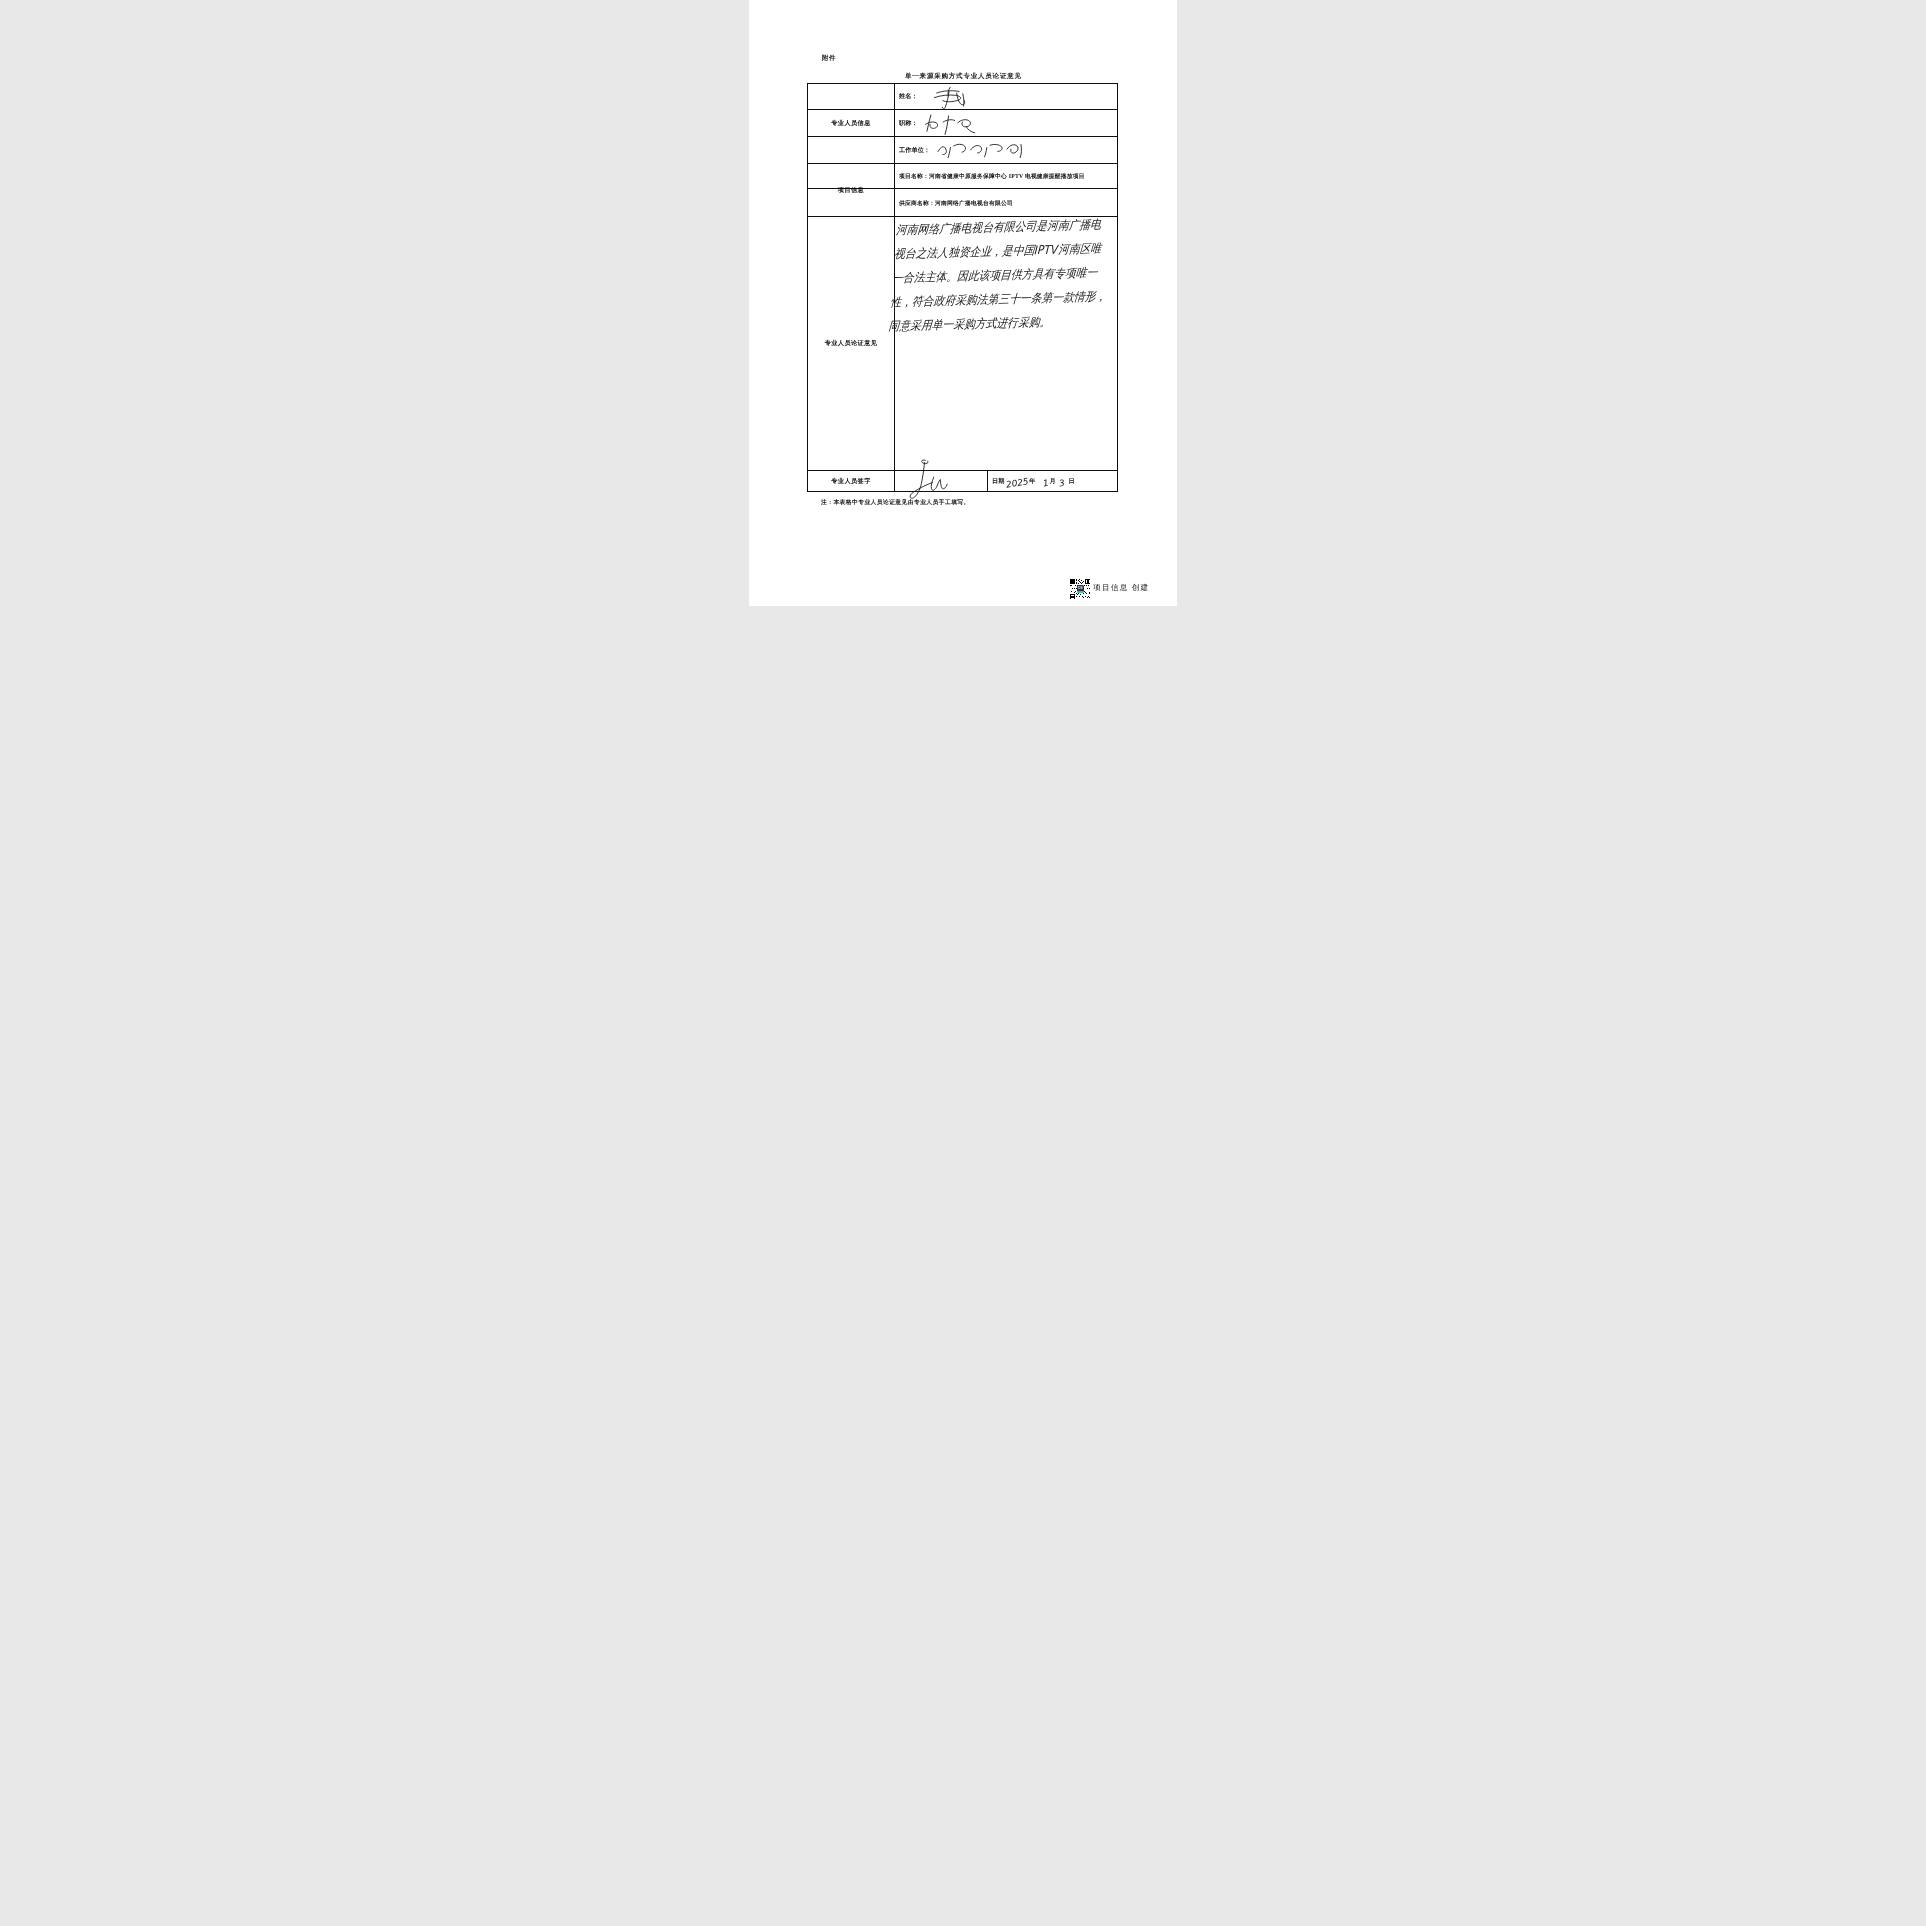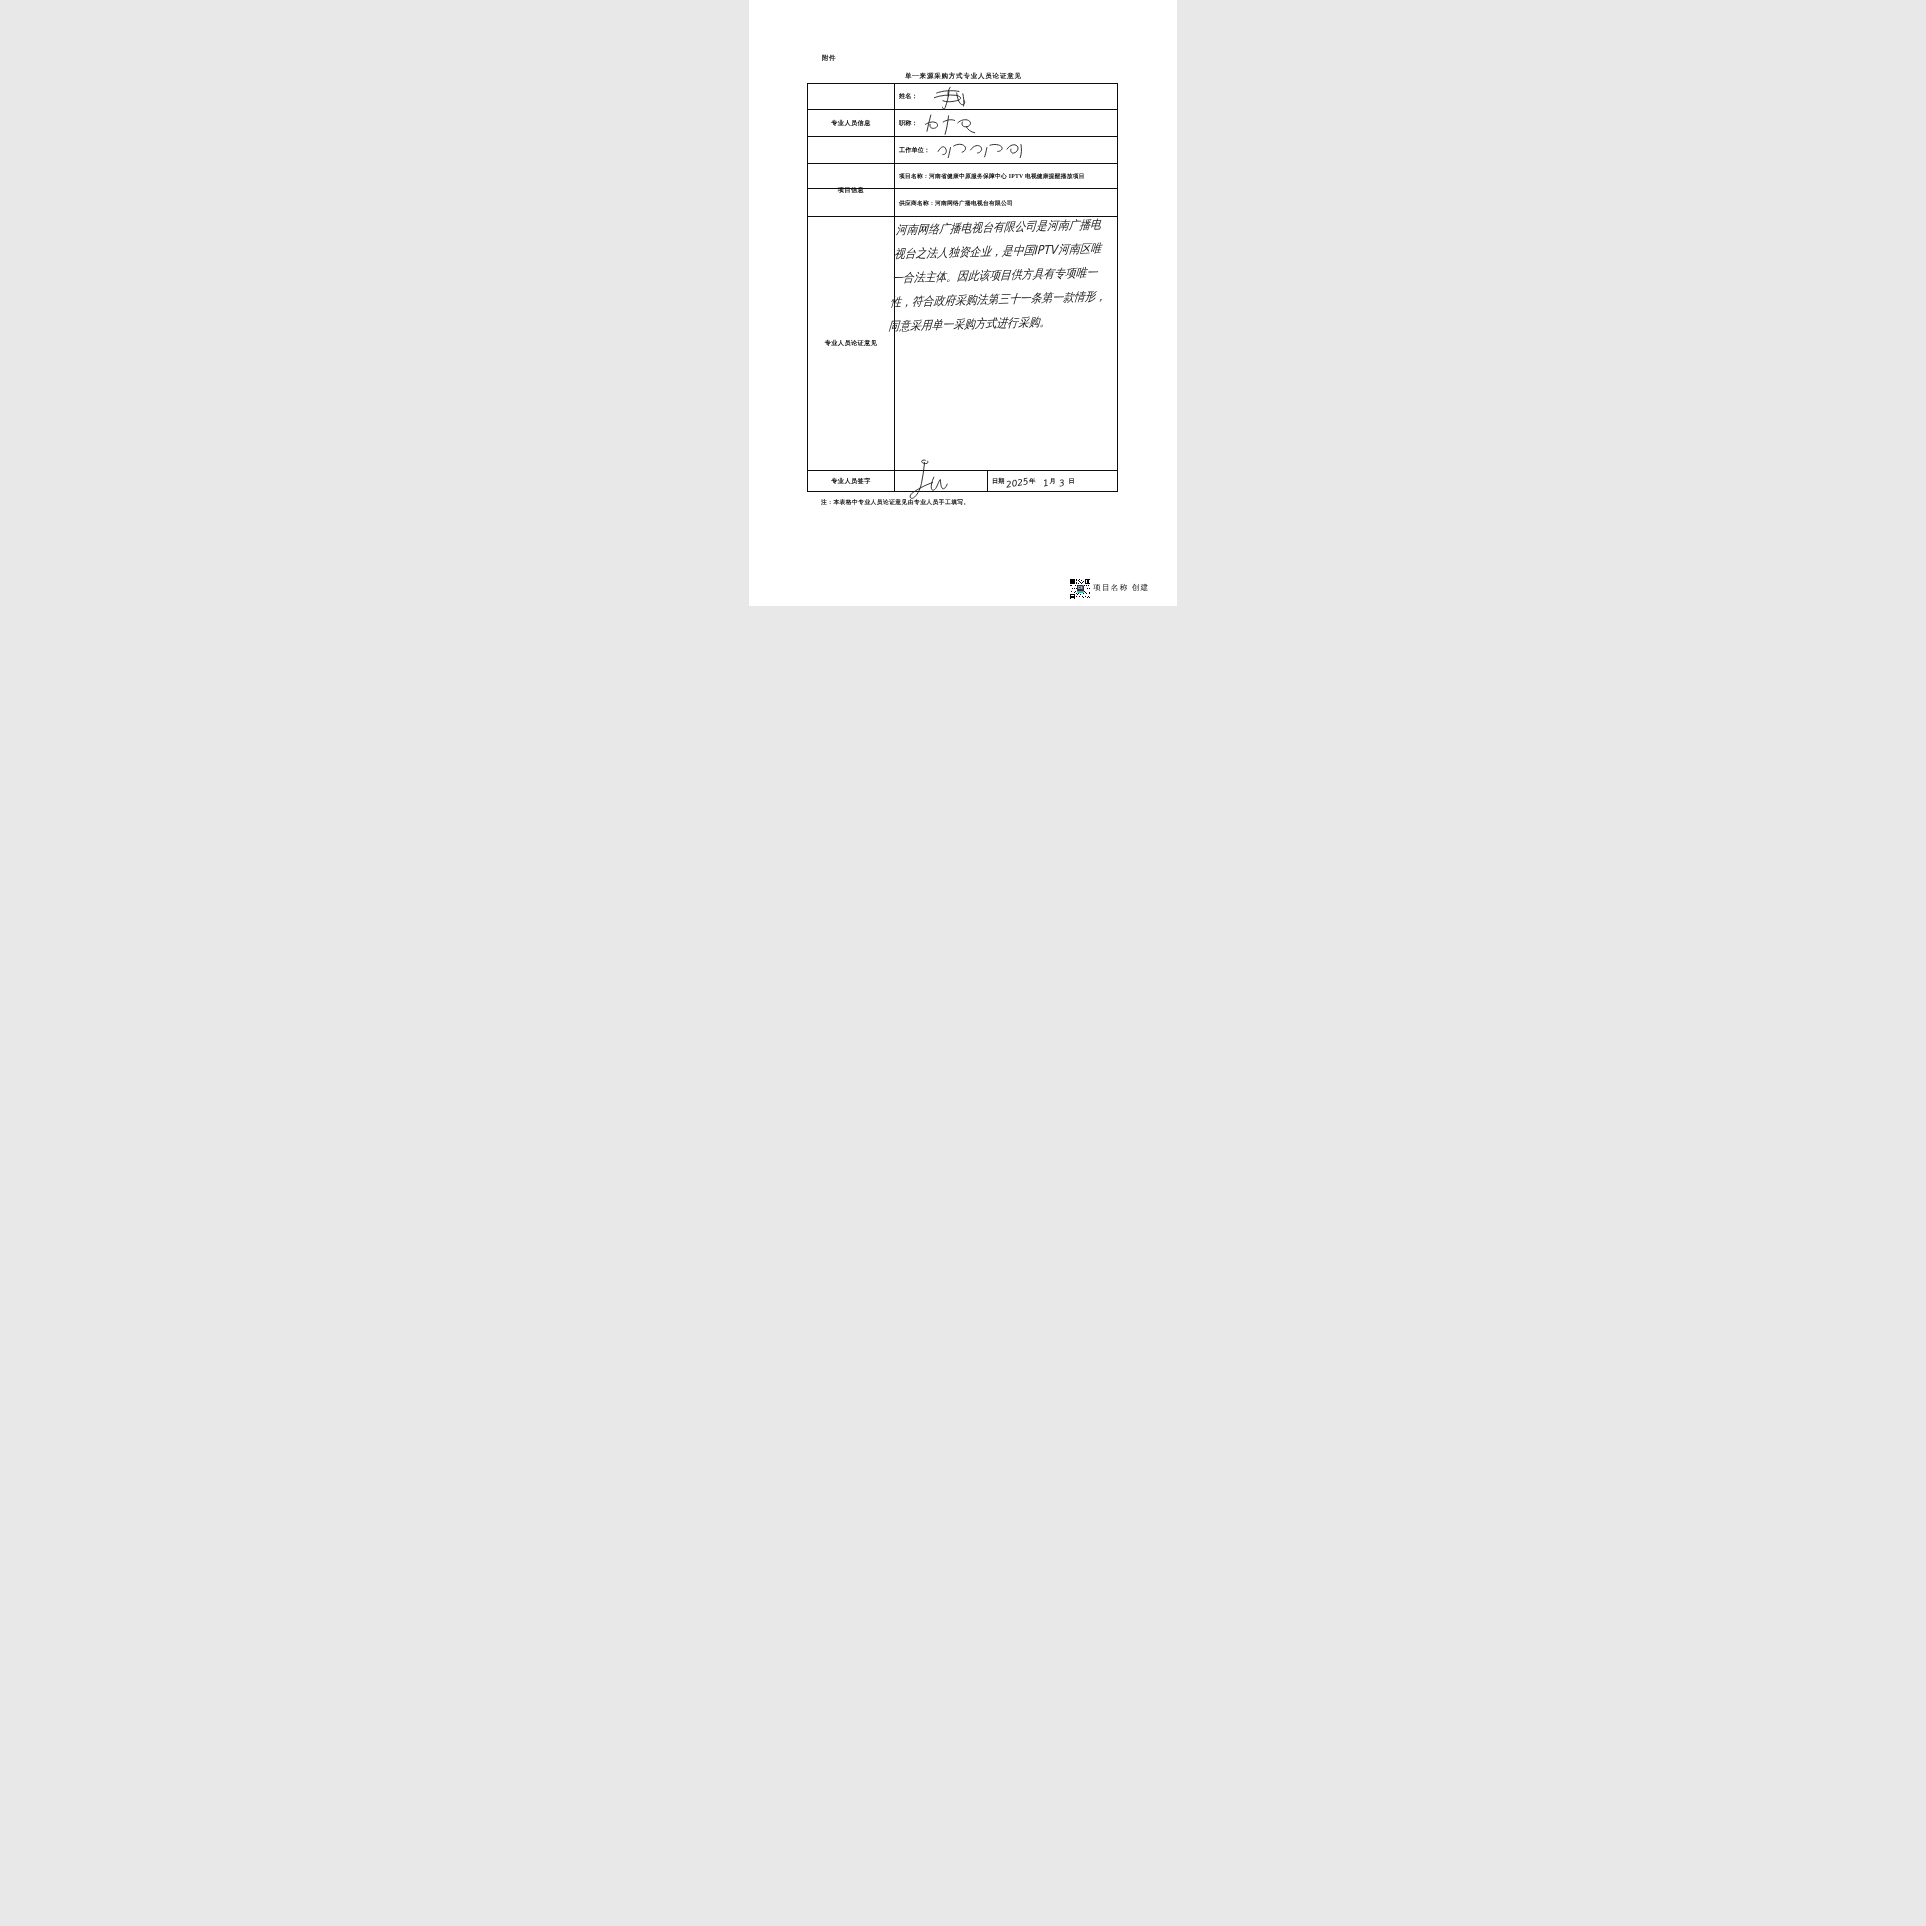--- a/index.html
+++ b/index.html
@@ -151,16 +151,16 @@
         <rect x="2" y="2" width="3" height="3"></rect>
           <rect x="24" y="2" width="3" height="3"></rect>
           <rect x="2" y="24" width="3" height="3"></rect>
         <path d="M9 0h1v1h-1zM11 0h1v1h-1zM13 0h1v1h-1zM15 0h1v1h-1zM18 0h1v1h-1zM8 1h1v1h-1zM10 1h1v1h-1zM14 1h1v1h-1zM17 1h1v1h-1zM19 1h1v1h-1zM9 2h1v1h-1zM12 2h1v1h-1zM16 2h1v1h-1zM18 2h1v1h-1zM8 3h1v1h-1zM11 3h1v1h-1zM13 3h1v1h-1zM19 3h1v1h-1zM9 4h1v1h-1zM14 4h1v1h-1zM17 4h1v1h-1zM10 5h1v1h-1zM15 5h1v1h-1zM18 5h1v1h-1zM9 6h1v1h-1zM12 6h1v1h-1zM16 6h1v1h-1zM0 9h1v1h-1zM2 9h1v1h-1zM5 9h1v1h-1zM7 9h1v1h-1zM10 9h1v1h-1zM13 9h1v1h-1zM16 9h1v1h-1zM20 9h1v1h-1zM23 9h1v1h-1zM26 9h1v1h-1zM28 9h1v1h-1zM1 11h1v1h-1zM4 11h1v1h-1zM8 11h1v1h-1zM12 11h1v1h-1zM15 11h1v1h-1zM19 11h1v1h-1zM22 11h1v1h-1zM25 11h1v1h-1zM3 13h1v1h-1zM6 13h1v1h-1zM9 13h1v1h-1zM13 13h1v1h-1zM17 13h1v1h-1zM21 13h1v1h-1zM24 13h1v1h-1zM27 13h1v1h-1zM0 15h1v1h-1zM5 15h1v1h-1zM10 15h1v1h-1zM14 15h1v1h-1zM18 15h1v1h-1zM23 15h1v1h-1zM26 15h1v1h-1zM2 17h1v1h-1zM7 17h1v1h-1zM11 17h1v1h-1zM16 17h1v1h-1zM20 17h1v1h-1zM25 17h1v1h-1zM28 17h1v1h-1zM1 19h1v1h-1zM6 19h1v1h-1zM13 19h1v1h-1zM18 19h1v1h-1zM22 19h1v1h-1zM27 19h1v1h-1zM9 20h1v1h-1zM12 20h1v1h-1zM15 20h1v1h-1zM19 20h1v1h-1zM23 20h1v1h-1zM27 20h1v1h-1zM10 22h1v1h-1zM14 22h1v1h-1zM18 22h1v1h-1zM21 22h1v1h-1zM25 22h1v1h-1zM28 22h1v1h-1zM9 24h1v1h-1zM13 24h1v1h-1zM17 24h1v1h-1zM22 24h1v1h-1zM26 24h1v1h-1zM11 26h1v1h-1zM15 26h1v1h-1zM19 26h1v1h-1zM24 26h1v1h-1zM27 26h1v1h-1zM9 28h1v1h-1zM14 28h1v1h-1zM20 28h1v1h-1zM25 28h1v1h-1z"></path>
       </g>
     </svg>
     <div class="cs-badge">
       <span>CS</span>
     </div>
   </div>
-  <div class="credit">项目名称 创建</div>
+  <div class="credit">项目信息 创建</div>
 
 </div>
 
 
 </body></html>

